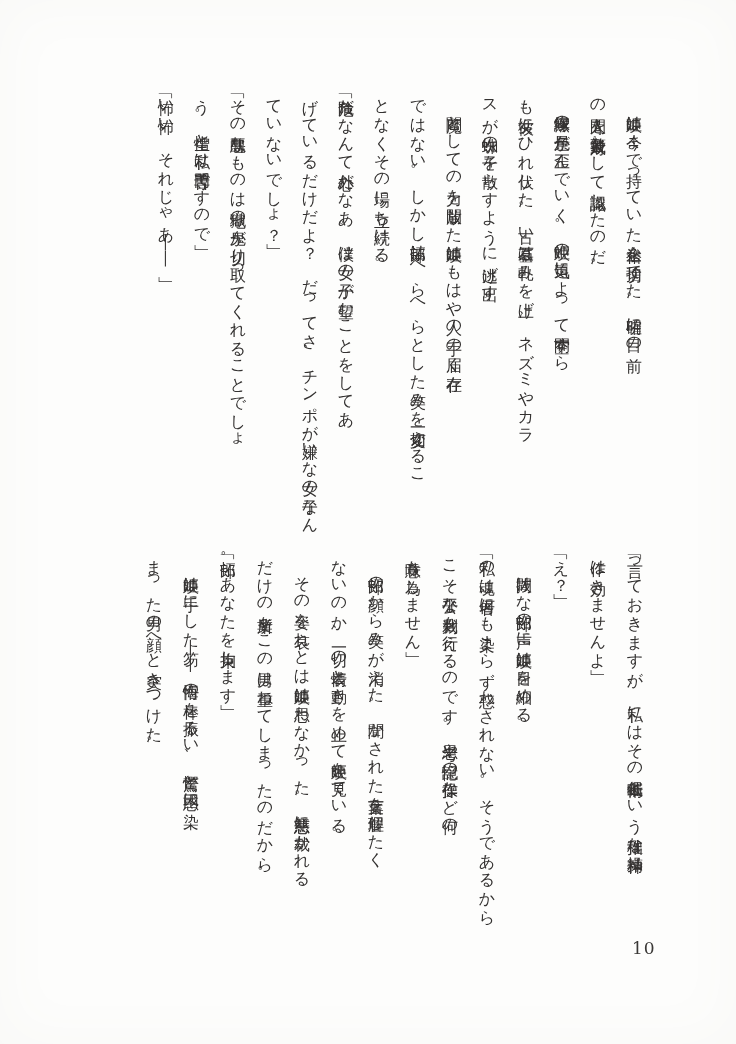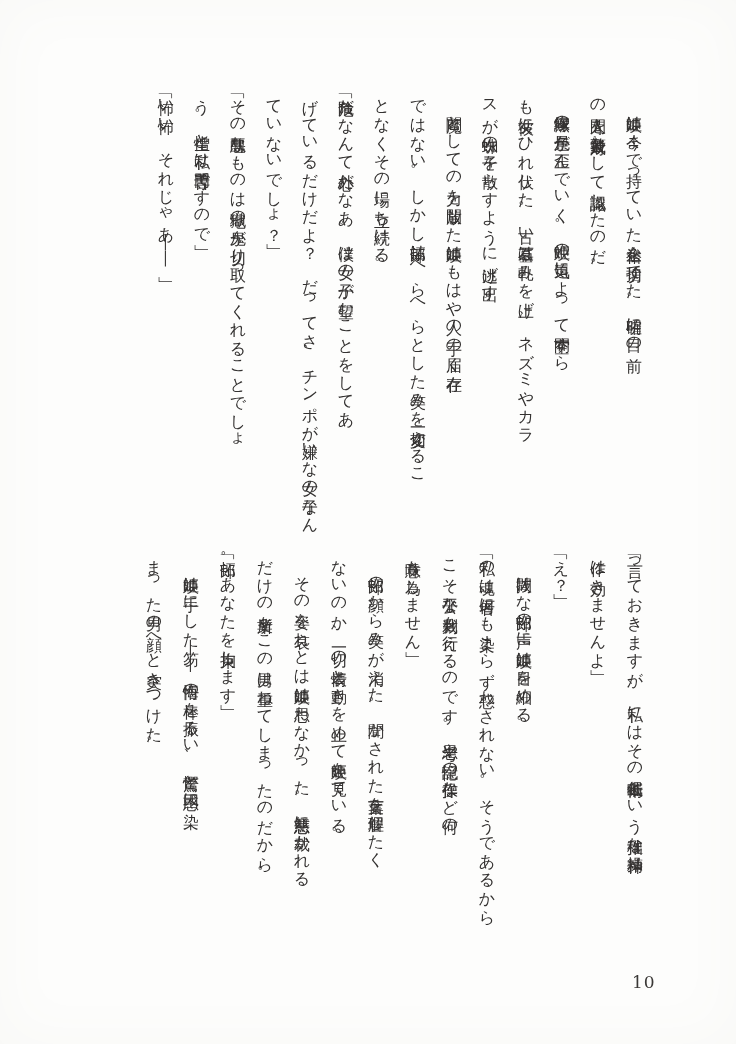--- a/index.html
+++ b/index.html
@@ -41,21 +41,21 @@
   .vblock.upper p { line-height: 36px; }
   .vblock.lower {
     top: 549px;
     right: 82px;
     height: 442px;
   }
   .vblock.lower p { line-height: 37px; }
   .page-number {
     position: absolute;
     left: 632px;
-    top: 972px;
+    top: 938px;
     font-size: 17px;
     letter-spacing: 1px;
     color: #3a3836;
   }
 </style>
 </head>
 <body>
 
 <div class="page">
 

